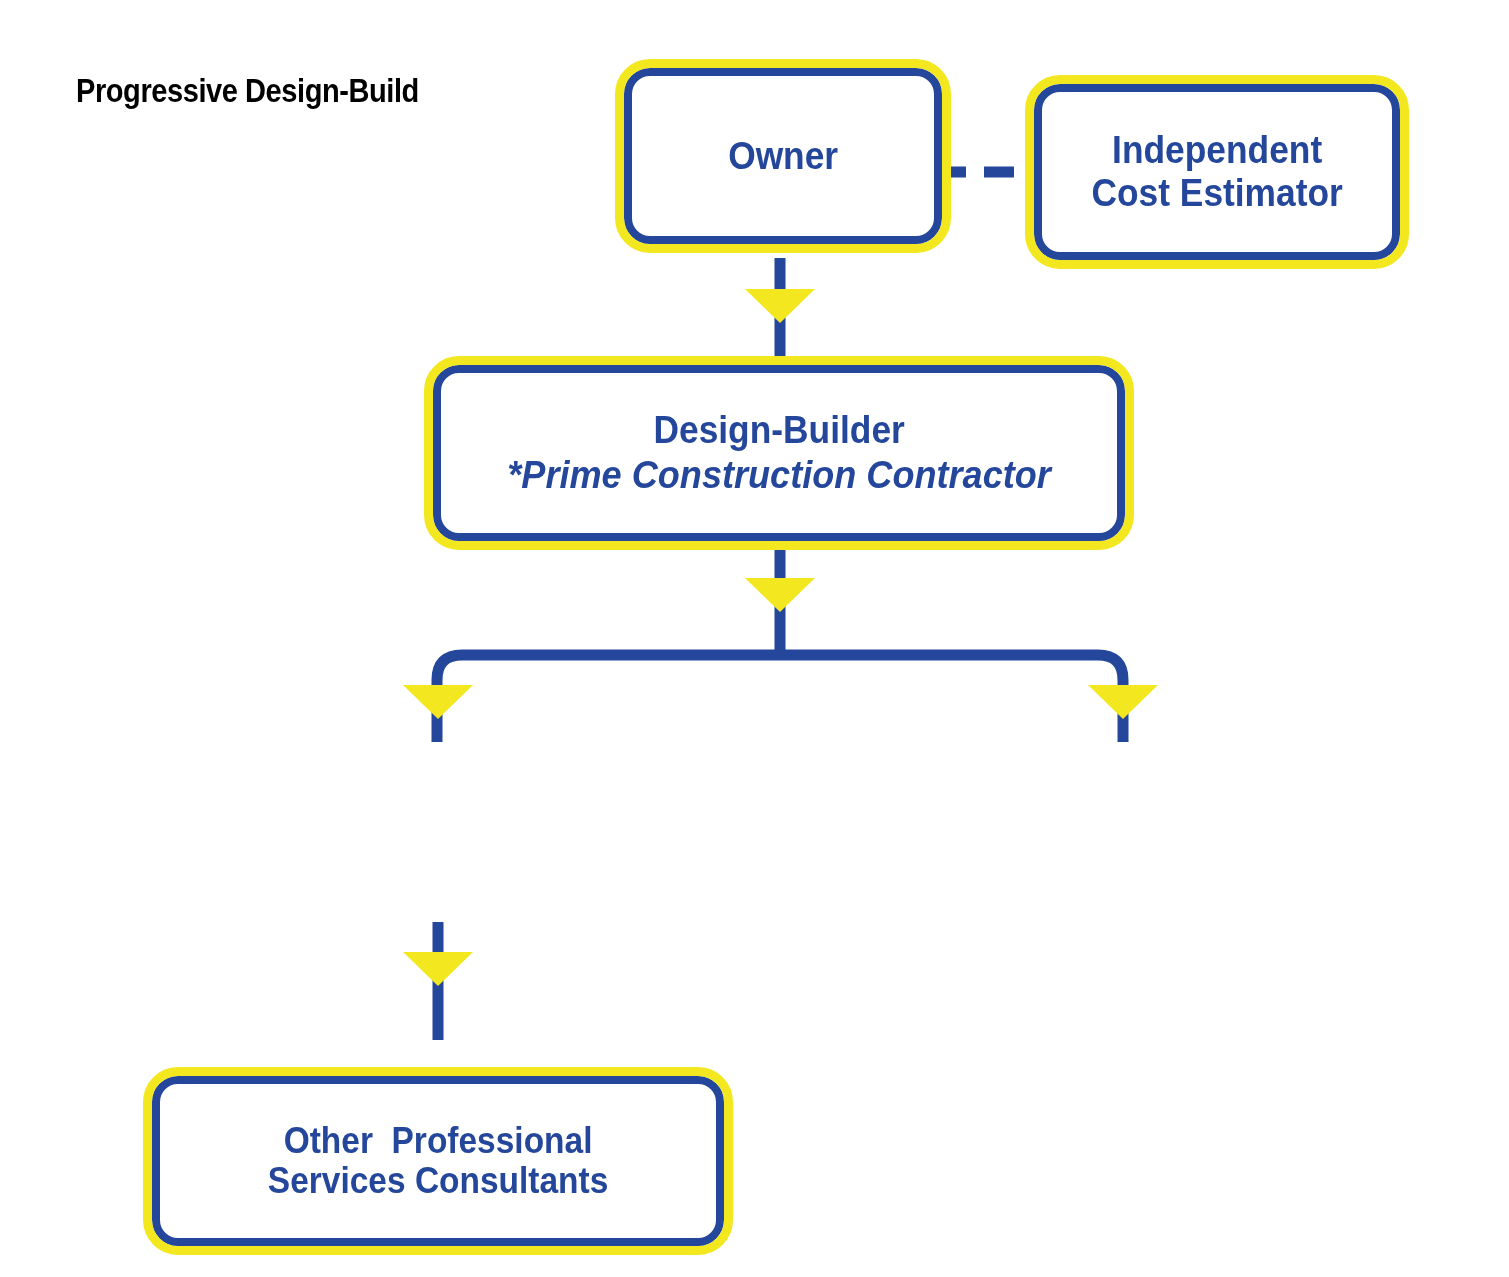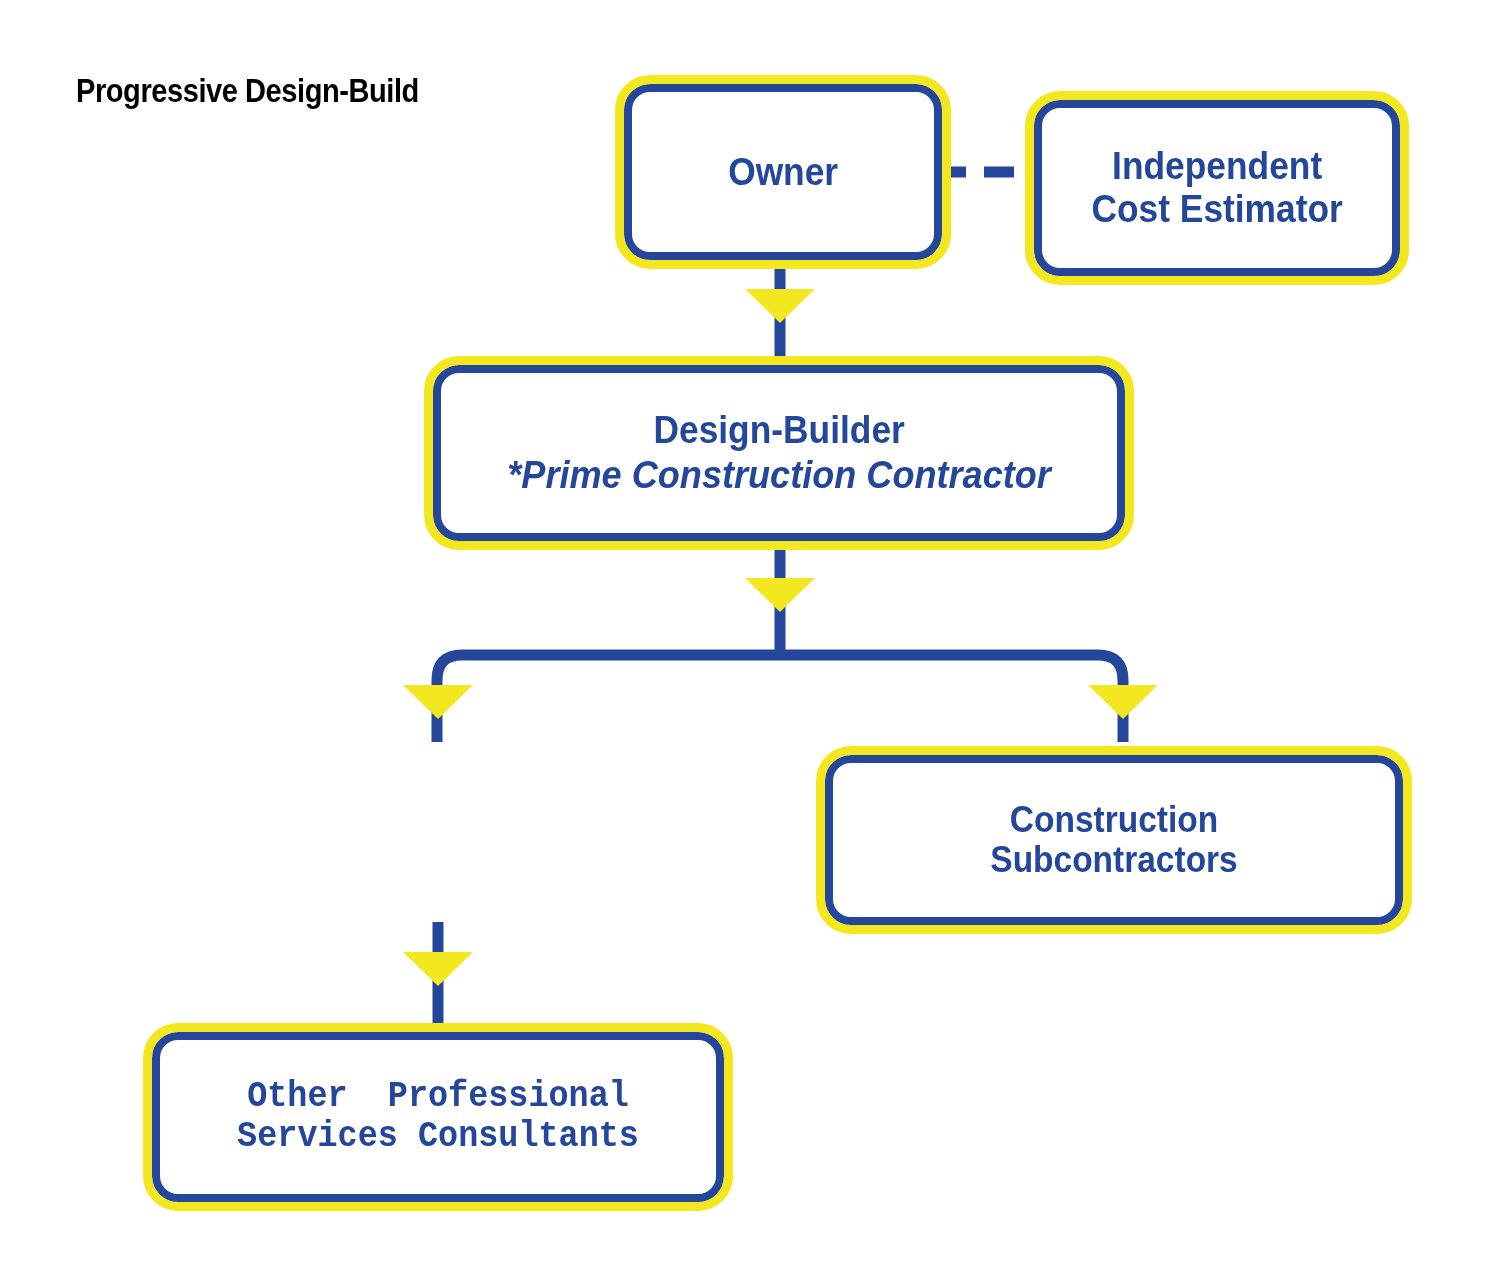--- a/index.html
+++ b/index.html
@@ -57,38 +57,38 @@
   }
   .node .line2 {
     font-weight: bold;
     font-style: italic;
     line-height: 1.12;
     white-space: pre;
     transform: scaleX(0.95);
   }
 
   
-  #node-owner      { left: 624px;  top: 84px;   width: 318px; height: 176px; align-items: center; }
+  #node-owner      { left: 624px;  top: 68px;   width: 318px; height: 176px; align-items: center; }
   #node-owner .line1 { font-size: 38px; }
 
-  #node-estimator  { left: 1034px; top: 100px;   width: 366px; height: 176px; align-items: center; }
+  #node-estimator  { left: 1034px; top: 84px;   width: 366px; height: 176px; align-items: center; }
   #node-estimator .line1 { font-size: 38px; }
 
   #node-designbuilder { left: 433px; top: 365px; width: 692px; height: 176px; text-align: right; }
   #node-designbuilder .line1 { font-size: 38px; }
   #node-designbuilder .line2 { font-size: 38px; margin-top: 2px; }
 
   #node-leaddesigner { left: 152px; top: 755px; width: 572px; height: 170px; }
   #node-leaddesigner .line1 { font-size: 36px; }
   #node-leaddesigner .line2 { font-size: 36px; margin-top: 2px; }
 
   #node-subcontractors { left: 825px; top: 755px; width: 578px; height: 170px; }
   #node-subcontractors .line1 { font-size: 36px; }
 
-  #node-otherconsultants { left: 152px; top: 1032px; width: 572px; height: 170px; font-family: Liberation Mono, monospace; }
+  #node-otherconsultants { left: 152px; top: 1076px; width: 572px; height: 170px; }
   #node-otherconsultants .line1 { font-size: 36px; }
 
   
   #wires {
     position: absolute;
     left: 0;
     top: 0;
     width: 1509px;
     height: 1277px;
     z-index: 2;
@@ -136,24 +136,20 @@
     <div class="line1">Independent
 Cost Estimator</div>
   </div>
 
   <div class="node" id="node-designbuilder">
     <div class="line1">Design-Builder</div>
     <div class="line2">*Prime Construction Contractor</div>
   </div>
 
 
-  <div class="node" id="node-subcontractors">
-    <div class="line1">Construction
-Subcontractors</div>
-  </div>
 
   <div class="node" id="node-otherconsultants">
     <div class="line1">Other  Professional
 Services Consultants</div>
   </div>
 
   <svg id="arrows" viewBox="0 0 1509 1277" xmlns="http://www.w3.org/2000/svg">
     <polygon points="745,289 815,289 780,323" fill="#F3E81F"></polygon>
     <polygon points="745,578 815,578 780,612" fill="#F3E81F"></polygon>
     <polygon points="403,685 473,685 438,719" fill="#F3E81F"></polygon>

